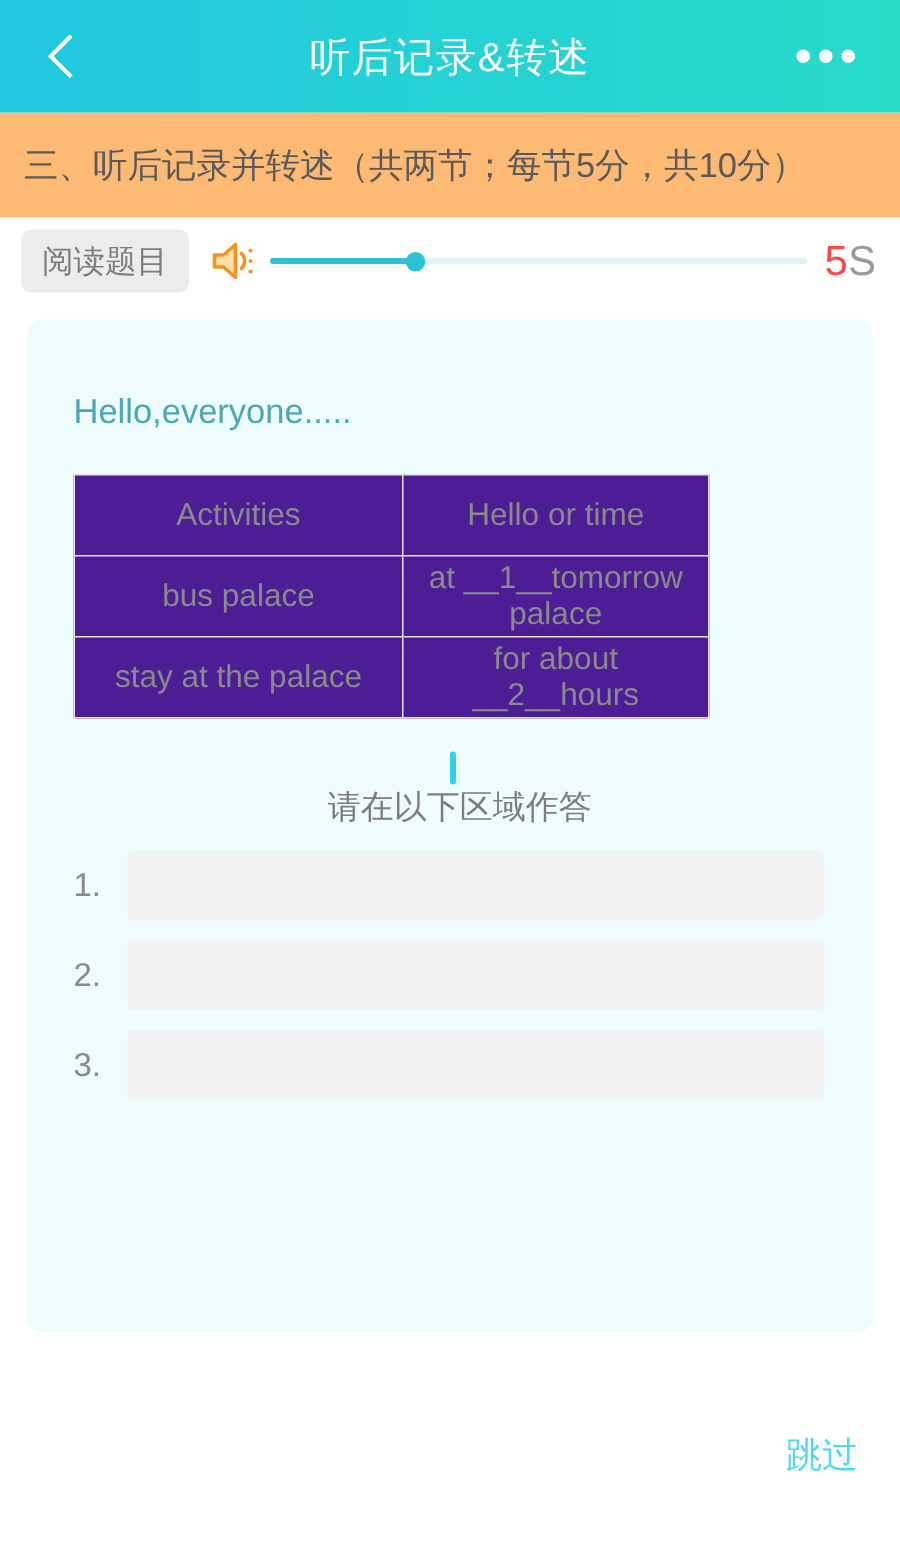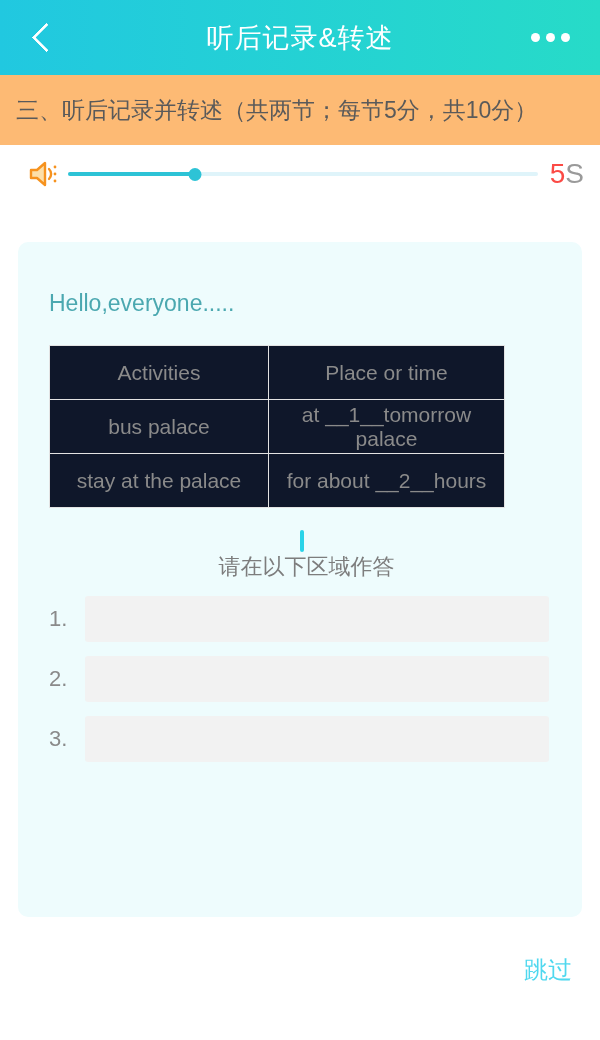--- a/index.html
+++ b/index.html
@@ -149,41 +149,41 @@
     font-size: 28px;
     white-space: nowrap;
   }
   .timer .num { color: #fb4a45; }
   .timer .unit { color: #9a9a9a; }
 
   
   .card {
     position: absolute;
     left: 18px;
-    top: 242px;
+    top: 213px;
     width: 564px;
     height: 675px;
     background: #eefcfd;
     border-radius: 10px;
     box-sizing: border-box;
     padding: 0 18px;
     overflow: hidden;
   }
   .passage-title {
     color: #4ba8b0;
     font-size: 23px;
     margin: 48px 0 0 13px;
   }
 
   
   .info-table {
     margin: 28px 13px 0 13px;
-    width: 456px;
+    width: 424px;
     border-collapse: collapse;
-    background: #0f172a;
+    background: #4c1d95;
     table-layout: fixed;
   }
   .info-table td {
     border: 1px solid #e3e3e3;
     text-align: center;
     color: #8a8a8a;
     font-size: 21px;
     height: 53px;
     padding: 0 4px;
   }
@@ -270,20 +270,21 @@
     <i></i>
     <i></i>
   </div>
 </div>
 
 <div class="subtitle-band">
   <span class="subtitle-text">三、听后记录并转述（共两节；每节5分，共10分）</span>
 </div>
 
 <div class="audio-row">
+  <div class="read-pill">阅读题目</div>
 
   <span class="speaker-icon">
     <svg viewBox="0 0 34 30" width="34" height="30" aria-hidden="true">
       <path d="M3 11 H9 L17 4 V26 L9 19 H3 Z" fill="#fddfa8" stroke="#f6921e" stroke-width="2.4" stroke-linejoin="round"></path>
       <path d="M21 10 A7 7 0 0 1 21 20" fill="none" stroke="#f6921e" stroke-width="2.4" stroke-linecap="round"></path>
       <circle cx="27" cy="8" r="1.4" fill="#f6921e"></circle>
       <circle cx="27" cy="15" r="1.4" fill="#f6921e"></circle>
       <circle cx="27" cy="22" r="1.4" fill="#f6921e"></circle>
     </svg>
   </span>
@@ -300,21 +301,21 @@
 </div>
 
 <div class="card">
 
   <div class="passage-title">Hello,everyone.....</div>
 
   <table class="info-table">
     <tbody>
       <tr>
         <td class="col-a">Activities</td>
-        <td>Place or time</td>
+        <td>Hello or time</td>
       </tr>
       <tr>
         <td class="col-a">bus palace</td>
         <td>at __1__tomorrow palace</td>
       </tr>
       <tr>
         <td class="col-a">stay at the palace</td>
         <td>for about __2__hours</td>
       </tr>
     </tbody>

